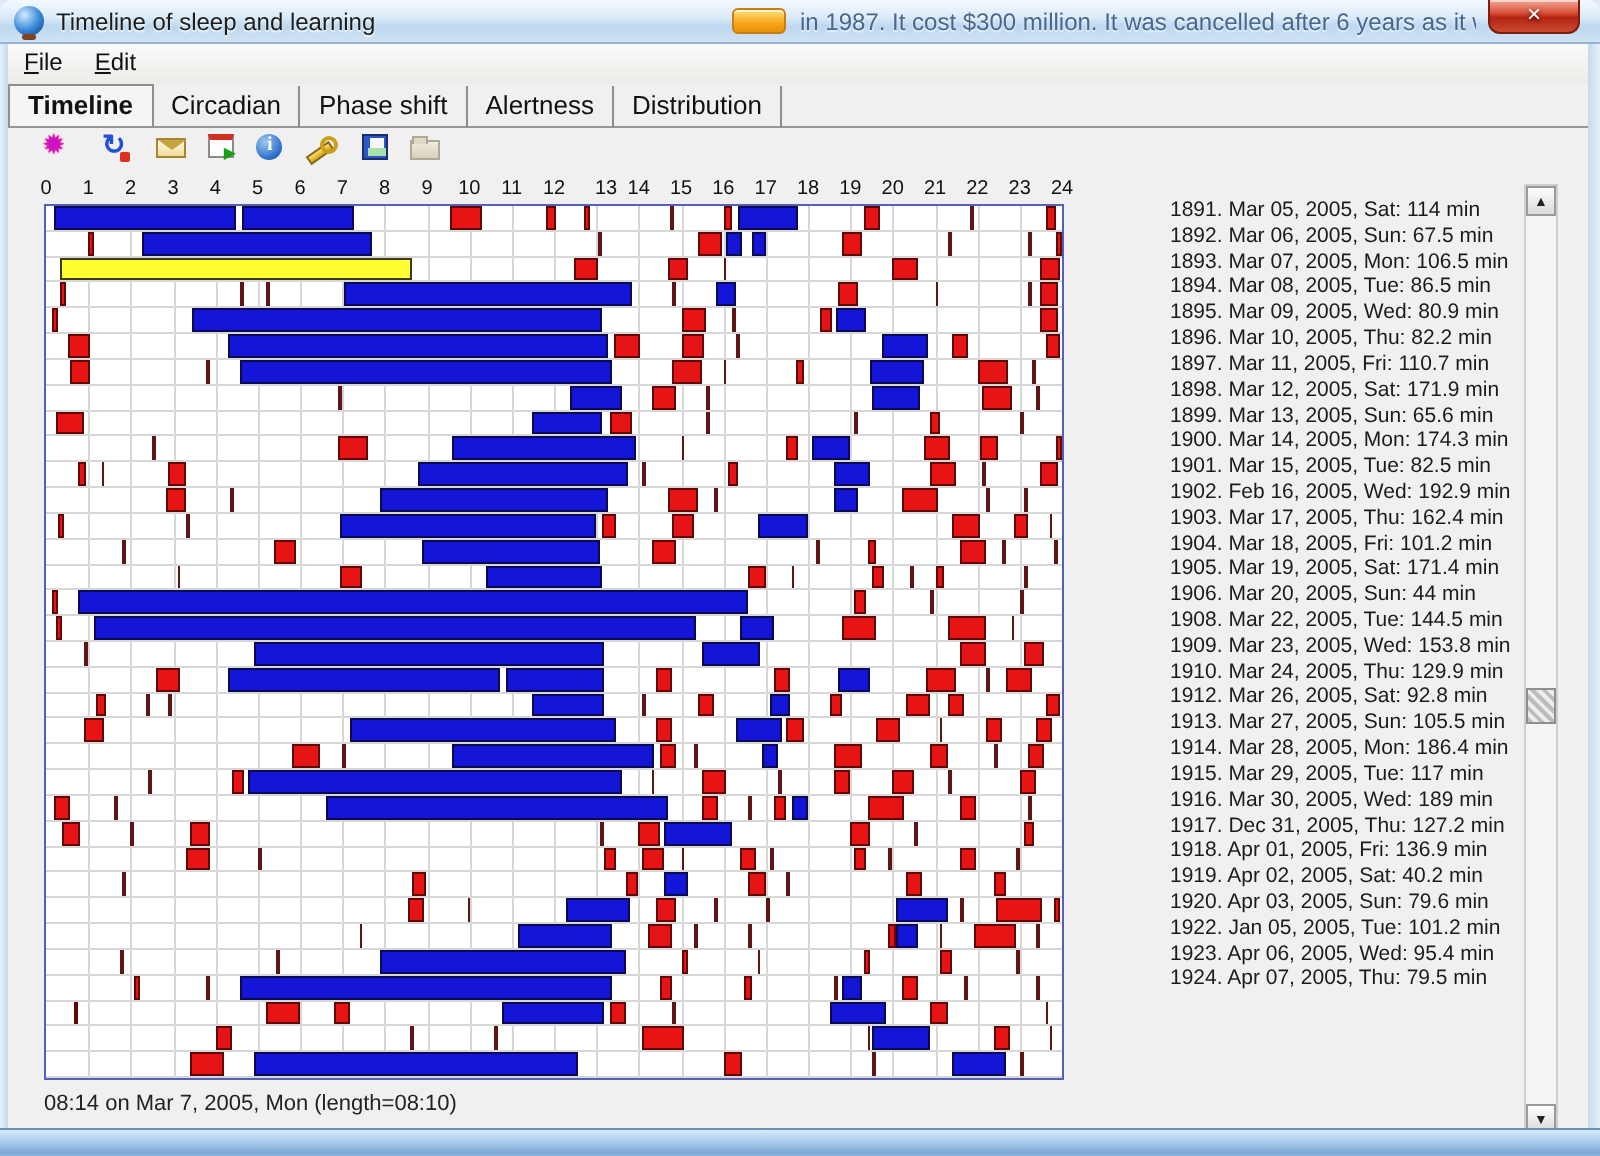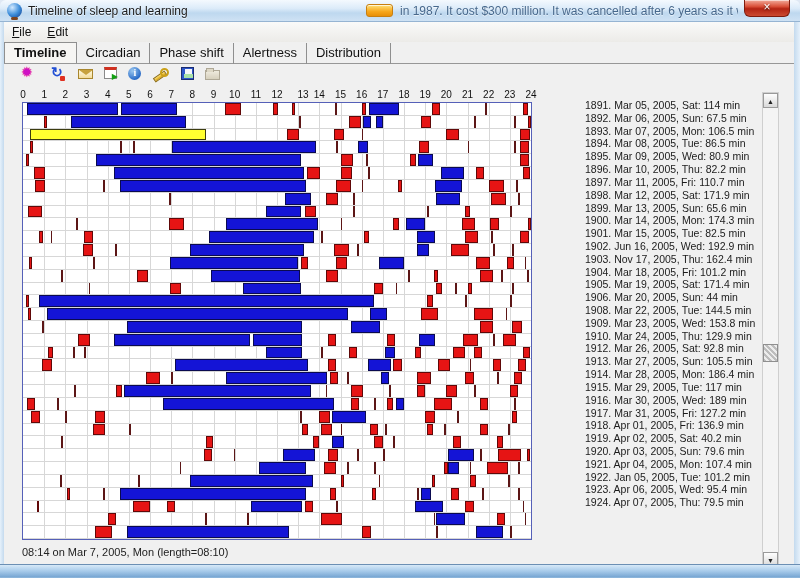--- a/index.html
+++ b/index.html
@@ -557,38 +557,37 @@
       <li style="height: 12.8235px; line-height: 12.8235px;">1892. Mar 06, 2005, Sun: 67.5 min</li>
       <li style="height: 12.8235px; line-height: 12.8235px;">1893. Mar 07, 2005, Mon: 106.5 min</li>
       <li style="height: 12.8235px; line-height: 12.8235px;">1894. Mar 08, 2005, Tue: 86.5 min</li>
       <li style="height: 12.8235px; line-height: 12.8235px;">1895. Mar 09, 2005, Wed: 80.9 min</li>
       <li style="height: 12.8235px; line-height: 12.8235px;">1896. Mar 10, 2005, Thu: 82.2 min</li>
       <li style="height: 12.8235px; line-height: 12.8235px;">1897. Mar 11, 2005, Fri: 110.7 min</li>
       <li style="height: 12.8235px; line-height: 12.8235px;">1898. Mar 12, 2005, Sat: 171.9 min</li>
       <li style="height: 12.8235px; line-height: 12.8235px;">1899. Mar 13, 2005, Sun: 65.6 min</li>
       <li style="height: 12.8235px; line-height: 12.8235px;">1900. Mar 14, 2005, Mon: 174.3 min</li>
       <li style="height: 12.8235px; line-height: 12.8235px;">1901. Mar 15, 2005, Tue: 82.5 min</li>
-      <li style="height: 12.8235px; line-height: 12.8235px;">1902. Jun 16, 2005, Wed: 192.9 min</li>
-      <li style="height: 12.8235px; line-height: 12.8235px;">1903. Nov 17, 2005, Thu: 162.4 min</li>
+      <li style="height: 12.8235px; line-height: 12.8235px;">1902. Feb 16, 2005, Wed: 192.9 min</li>
+      <li style="height: 12.8235px; line-height: 12.8235px;">1903. Mar 17, 2005, Thu: 162.4 min</li>
       <li style="height: 12.8235px; line-height: 12.8235px;">1904. Mar 18, 2005, Fri: 101.2 min</li>
       <li style="height: 12.8235px; line-height: 12.8235px;">1905. Mar 19, 2005, Sat: 171.4 min</li>
       <li style="height: 12.8235px; line-height: 12.8235px;">1906. Mar 20, 2005, Sun: 44 min</li>
       <li style="height: 12.8235px; line-height: 12.8235px;">1908. Mar 22, 2005, Tue: 144.5 min</li>
       <li style="height: 12.8235px; line-height: 12.8235px;">1909. Mar 23, 2005, Wed: 153.8 min</li>
       <li style="height: 12.8235px; line-height: 12.8235px;">1910. Mar 24, 2005, Thu: 129.9 min</li>
       <li style="height: 12.8235px; line-height: 12.8235px;">1912. Mar 26, 2005, Sat: 92.8 min</li>
       <li style="height: 12.8235px; line-height: 12.8235px;">1913. Mar 27, 2005, Sun: 105.5 min</li>
       <li style="height: 12.8235px; line-height: 12.8235px;">1914. Mar 28, 2005, Mon: 186.4 min</li>
       <li style="height: 12.8235px; line-height: 12.8235px;">1915. Mar 29, 2005, Tue: 117 min</li>
       <li style="height: 12.8235px; line-height: 12.8235px;">1916. Mar 30, 2005, Wed: 189 min</li>
-      <li style="height: 12.8235px; line-height: 12.8235px;">1917. Mar 31, 2005, Fri: 127.2 min</li>
+      <li style="height: 12.8235px; line-height: 12.8235px;">1917. Dec 31, 2005, Thu: 127.2 min</li>
       <li style="height: 12.8235px; line-height: 12.8235px;">1918. Apr 01, 2005, Fri: 136.9 min</li>
       <li style="height: 12.8235px; line-height: 12.8235px;">1919. Apr 02, 2005, Sat: 40.2 min</li>
       <li style="height: 12.8235px; line-height: 12.8235px;">1920. Apr 03, 2005, Sun: 79.6 min</li>
-      <li style="height: 12.8235px; line-height: 12.8235px;">1921. Apr 04, 2005, Mon: 107.4 min</li>
       <li style="height: 12.8235px; line-height: 12.8235px;">1922. Jan 05, 2005, Tue: 101.2 min</li>
       <li style="height: 12.8235px; line-height: 12.8235px;">1923. Apr 06, 2005, Wed: 95.4 min</li>
       <li style="height: 12.8235px; line-height: 12.8235px;">1924. Apr 07, 2005, Thu: 79.5 min</li>
     </ul>
 
   <div class="vscroll">
     <div class="sbtn up">▲</div>
     <div class="sthumb"></div>
     <div class="sbtn down">▼</div>
   </div>

